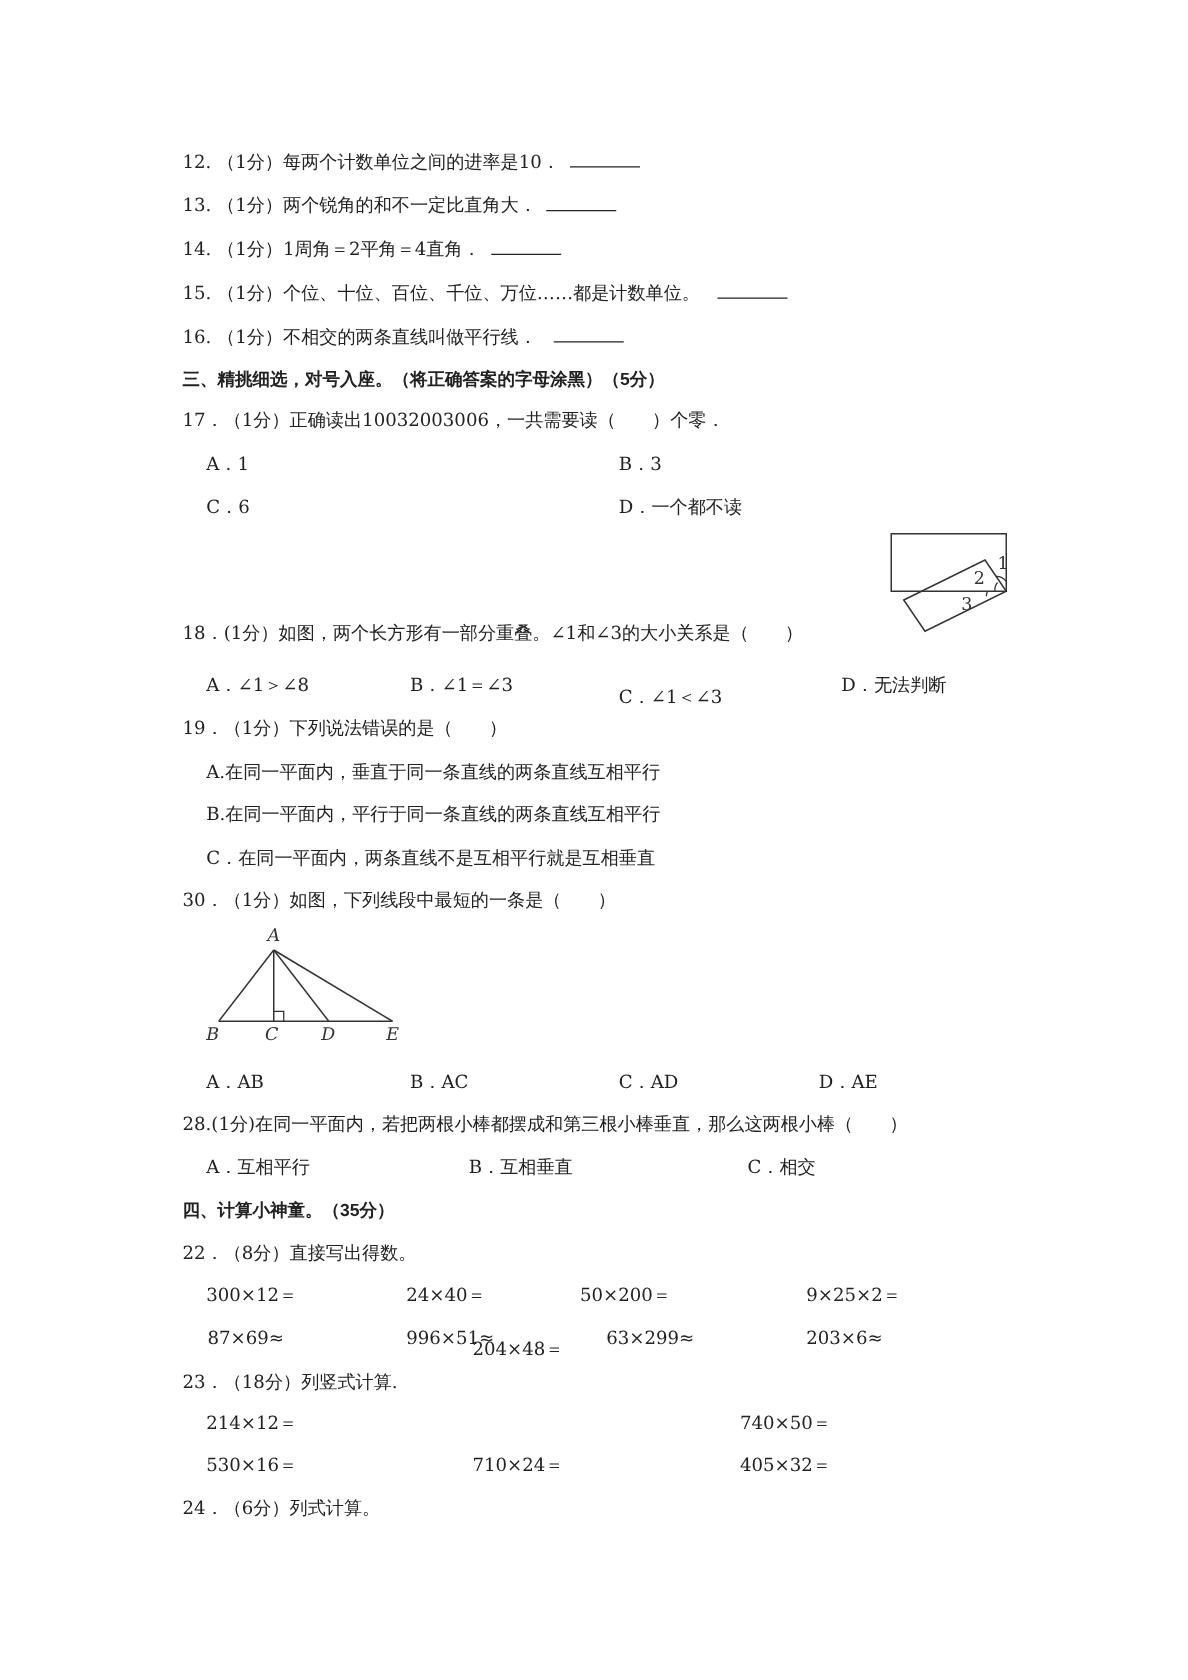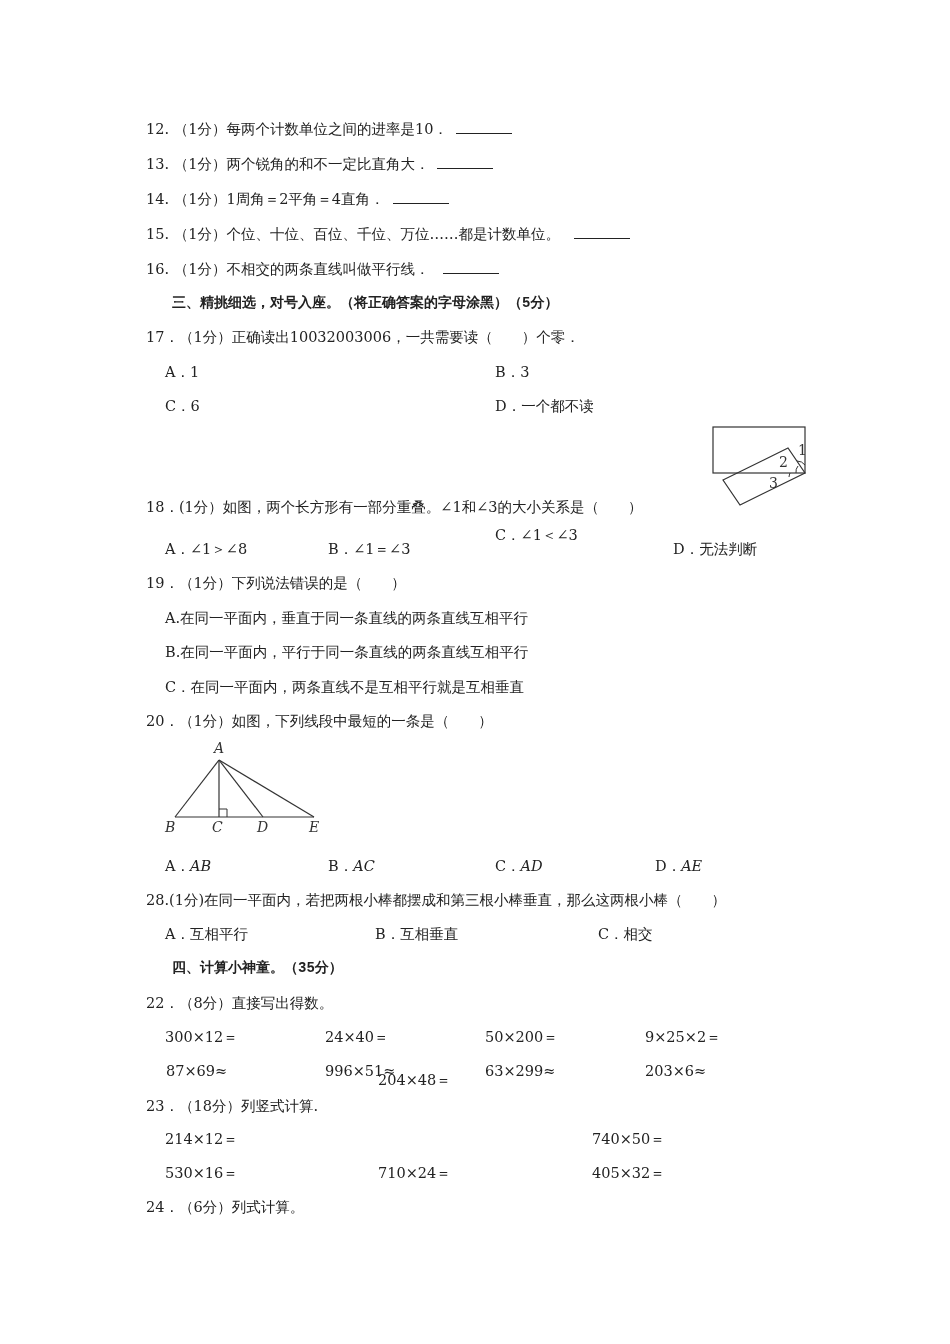--- a/index.html
+++ b/index.html
@@ -1,22 +1,22 @@
 <!DOCTYPE html>
 <html><head>
 <meta charset="utf-8">
 <style>
   html, body { margin: 0; padding: 0; background: #ffffff; }
   body { width: 950px; height: 1344px; position: relative; overflow: hidden;
          font-family: "DejaVu Serif", "Liberation Serif", serif; color: #222; font-size: 14.5px; }
   .line { position: absolute; left: 146px; white-space: nowrap; line-height: 20px; }
-  .bold { font-weight: bold; font-family: Liberation Mono, monospace; font-size: 14px; margin-left: 26px; }
+  .bold { font-weight: bold; font-family: Liberation Sans, sans-serif; font-size: 14px; }
   .blank { display: inline-block; width: 56px; border-bottom: 1px solid #222; height: 14px; margin-left: 8px; vertical-align: baseline; }
   .opt { position: absolute; white-space: nowrap; line-height: 20px; }
-  .it { font-style: italic; }
+  .it { }
   svg { position: absolute; overflow: visible; }
 </style>
 </head>
 <body>
 
 <div class="line" style="top:119px">
   <span>12.</span>
   <span>（1分）</span><span>每两个计数单位之间的进率是10．</span><span class="blank"></span>
 </div>
 <div class="line" style="top:154px">
@@ -51,29 +51,29 @@
   <path d="M 96,53 A 9 9 0 0 1 98,46" fill="none" stroke="#333" stroke-width="1"></path>
   <path d="M 89,57 A 16 16 0 0 1 90,53" fill="none" stroke="#333" stroke-width="1"></path>
   <text x="98" y="35" font-size="14" fill="#333" font-family="DejaVu Serif, serif">1</text>
   <text x="79" y="47" font-size="14" fill="#333" font-family="DejaVu Serif, serif">2</text>
   <text x="69" y="68" font-size="14" fill="#333" font-family="DejaVu Serif, serif">3</text>
 </svg>
 
 <div class="line" style="top:497px">18．(1分）如图，两个长方形有一部分重叠。∠1和∠3的大小关系是（　　）</div>
 <div class="opt" style="top:539px; left:165px">A．∠1＞∠8</div>
 <div class="opt" style="top:539px; left:328px">B．∠1＝∠3</div>
-<div class="opt" style="top:525px; left:495px">C．∠1＜∠3</div>
+<div class="opt" style="top:548px; left:495px">C．∠1＜∠3</div>
 <div class="opt" style="top:539px; left:673px">D．无法判断</div>
 
 <div class="line" style="top:573px">19．（1分）下列说法错误的是（　　）</div>
 <div class="opt" style="top:608px; left:165px">A.在同一平面内，垂直于同一条直线的两条直线互相平行</div>
 <div class="opt" style="top:642px; left:165px">B.在同一平面内，平行于同一条直线的两条直线互相平行</div>
 <div class="opt" style="top:677px; left:165px">C．在同一平面内，两条直线不是互相平行就是互相垂直</div>
 
-<div class="line" style="top:711px">20．（1分）如图，下列线段中最短的一条是（　　）</div>
+<div class="line" style="top:711px">30．（1分）如图，下列线段中最短的一条是（　　）</div>
 <svg style="left:160px; top:738px" width="170" height="100">
   <line x1="59" y1="22" x2="15" y2="79" stroke="#333" stroke-width="1.2"></line>
   <line x1="59" y1="22" x2="59" y2="79" stroke="#333" stroke-width="1.2"></line>
   <line x1="59" y1="22" x2="103" y2="79" stroke="#333" stroke-width="1.2"></line>
   <line x1="59" y1="22" x2="154" y2="79" stroke="#333" stroke-width="1.2"></line>
   <line x1="15" y1="79" x2="154" y2="79" stroke="#333" stroke-width="1.2"></line>
   <polyline points="59,71 67,71 67,79" fill="none" stroke="#333" stroke-width="1"></polyline>
   <text x="54" y="15" font-size="14" font-style="italic" fill="#333" font-family="DejaVu Serif, serif">A</text>
   <text x="5" y="94" font-size="14" font-style="italic" fill="#333" font-family="DejaVu Serif, serif">B</text>
   <text x="52" y="94" font-size="14" font-style="italic" fill="#333" font-family="DejaVu Serif, serif">C</text>
@@ -88,21 +88,21 @@
 <div class="line" style="top:890px">28.(1分)在同一平面内，若把两根小棒都摆成和第三根小棒垂直，那么这两根小棒（　　）</div>
 <div class="opt" style="top:924px; left:165px">A．互相平行</div>
 <div class="opt" style="top:924px; left:375px">B．互相垂直</div>
 <div class="opt" style="top:924px; left:598px">C．相交</div>
 
 <div class="line bold" style="top:958px">四、计算小神童。（35分）</div>
 
 <div class="line" style="top:993px">22．（8分）直接写出得数。</div>
 <div class="opt" style="top:1027px; left:165px">300×12＝</div>
 <div class="opt" style="top:1027px; left:325px">24×40＝</div>
-<div class="opt" style="top:1027px; left:485px">50×200＝</div>
+<div class="opt" style="top:1027px; left:464px">50×200＝</div>
 <div class="opt" style="top:1027px; left:645px">9×25×2＝</div>
 <div class="opt" style="top:1061px; left:166px">87×69≈</div>
 <div class="opt" style="top:1061px; left:325px">996×51≈</div>
 <div class="opt" style="top:1061px; left:485px">63×299≈</div>
 <div class="opt" style="top:1061px; left:645px">203×6≈</div>
 
 <div class="line" style="top:1096px">23．（18分）列竖式计算.</div>
 <div class="opt" style="top:1129px; left:165px">214×12＝</div>
 <div class="opt" style="top:1070px; left:378px">204×48＝</div>
 <div class="opt" style="top:1129px; left:592px">740×50＝</div>

